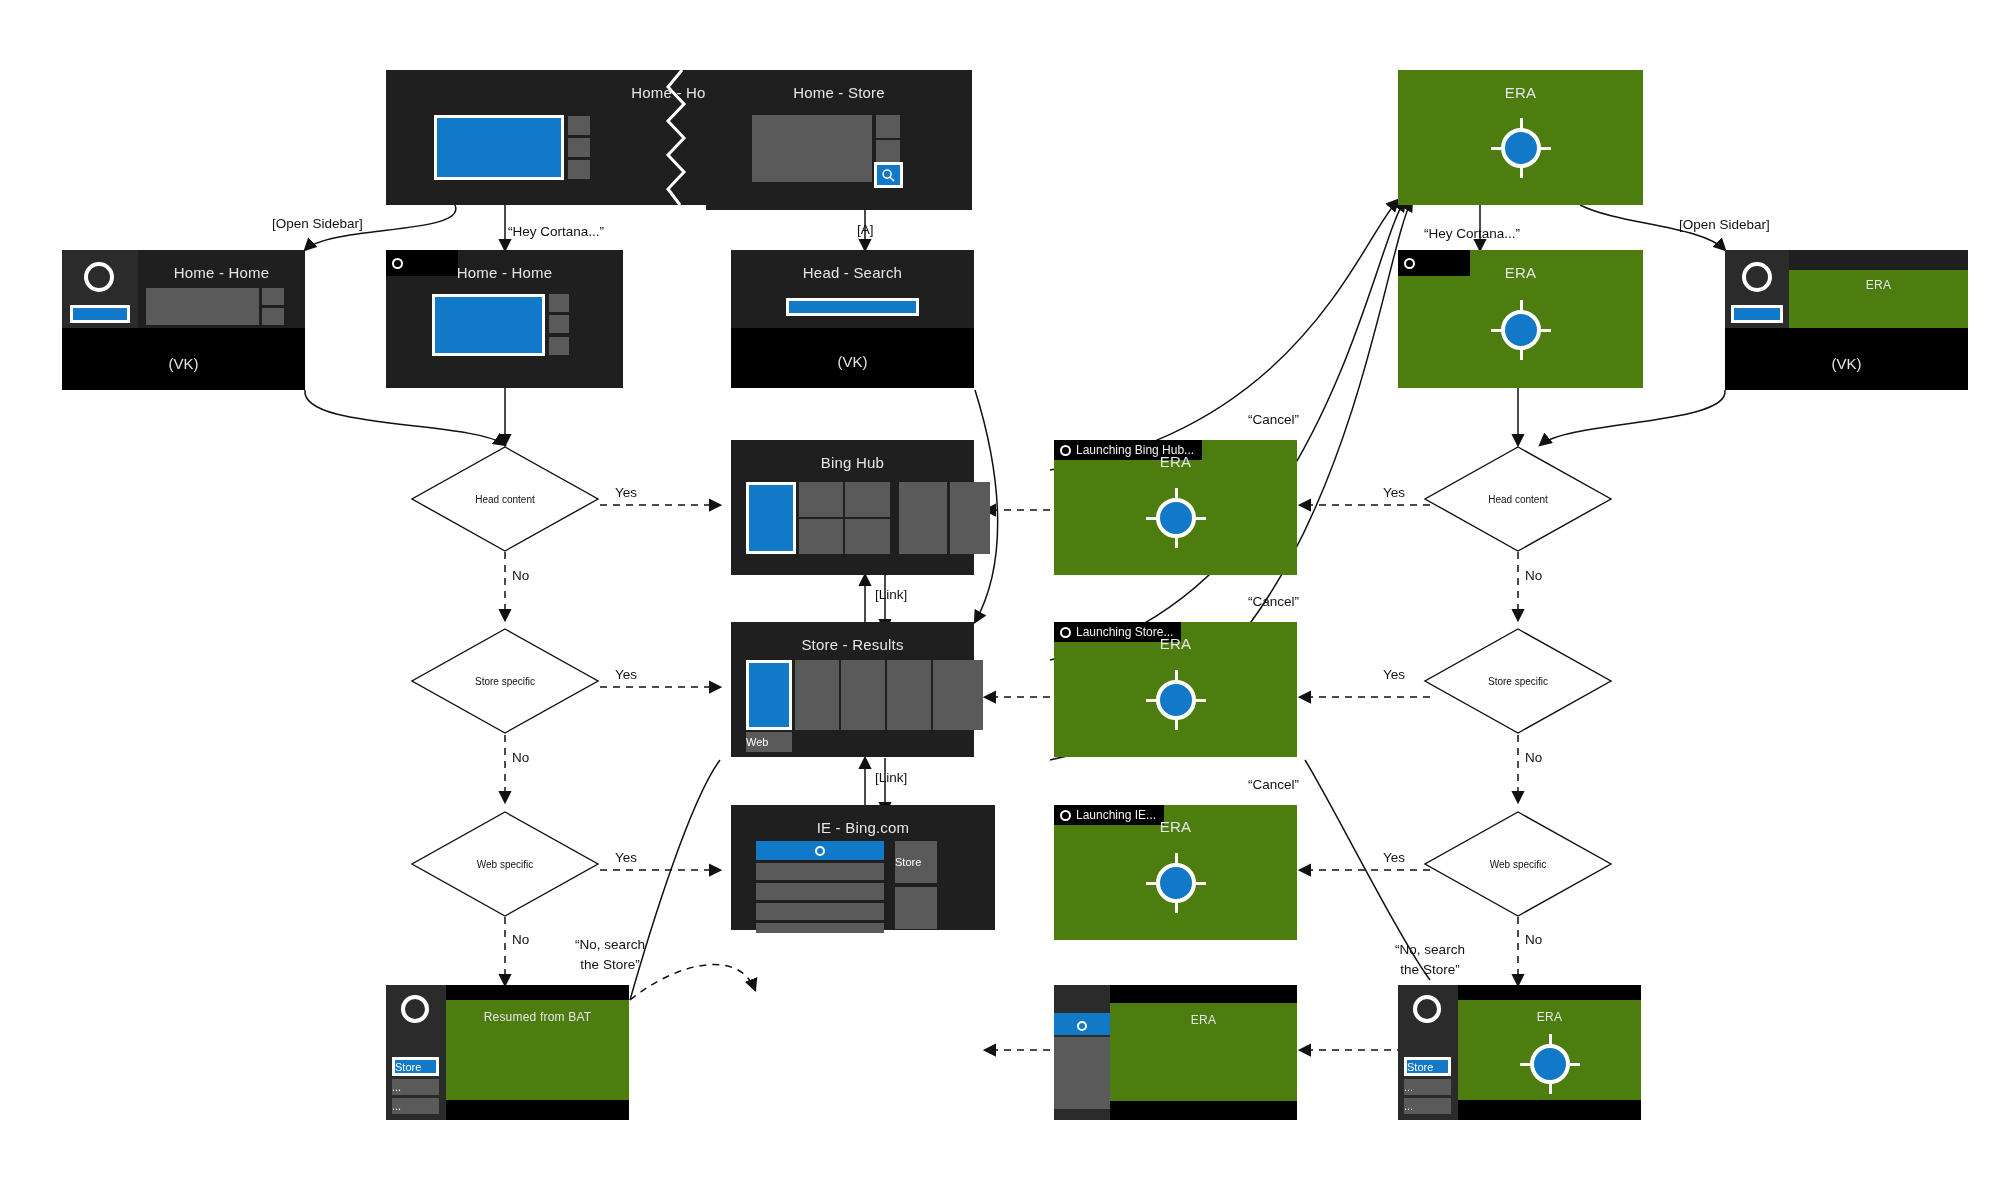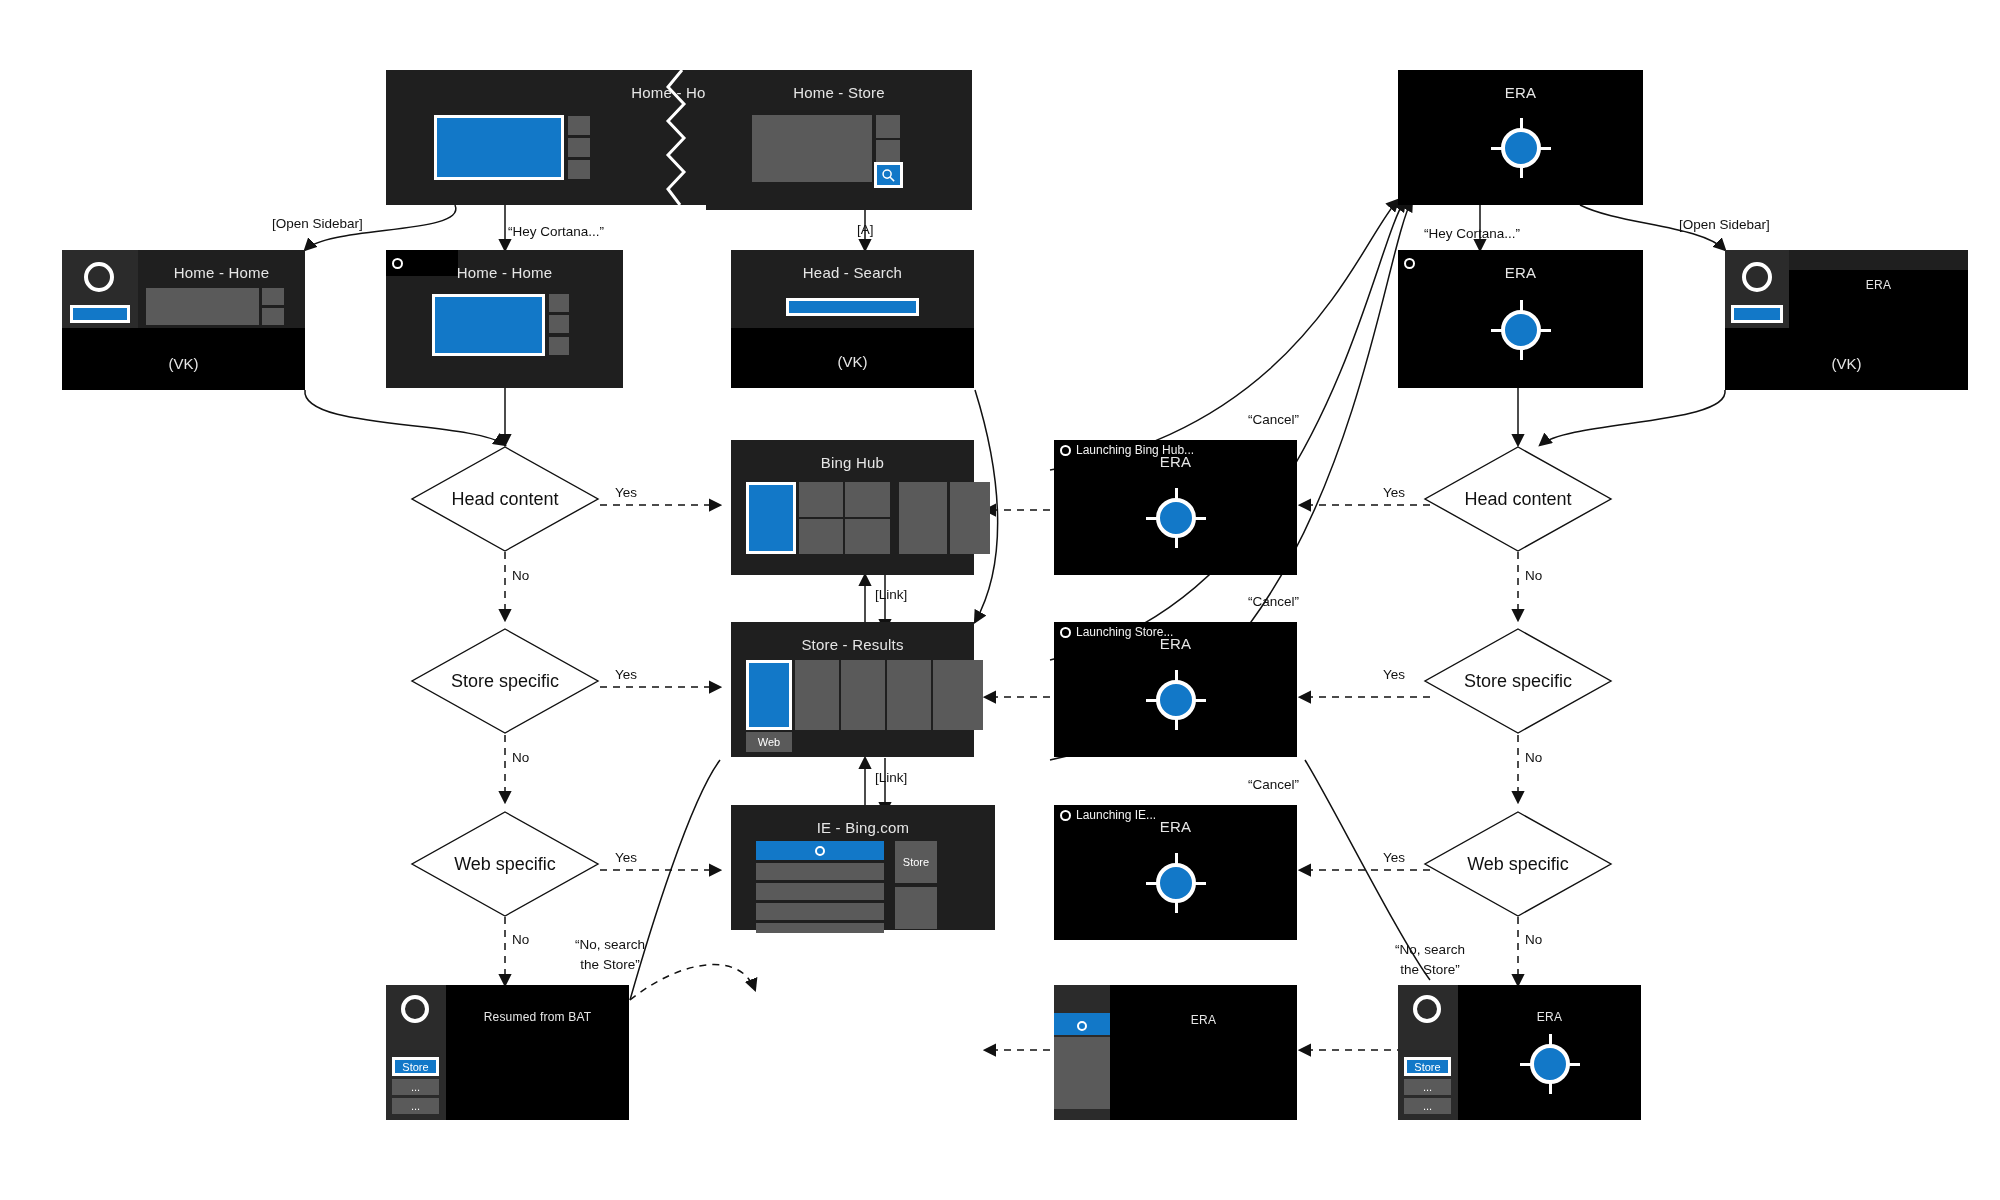--- a/index.html
+++ b/index.html
@@ -5,21 +5,21 @@
   html,body{margin:0;padding:0;background:#ffffff;}
   body{width:2000px;height:1200px;position:relative;overflow:hidden;
        font-family:"Liberation Sans","DejaVu Sans",sans-serif;color:#111;}
   #stage{position:absolute;left:0;top:0;width:2000px;height:1200px;}
   svg.edges{position:absolute;left:0;top:0;width:2000px;height:1200px;pointer-events:none;}
 
   
   .screen{position:absolute;background:#1f1f1f;box-sizing:border-box;}
   .screen .title{position:absolute;left:0;right:0;top:14px;text-align:center;
                  color:#e6e6e6;font-size:15px;letter-spacing:.2px;}
-  .screen.era-bg{background:#000000;}
+  .screen.era-bg{background:#4d7c0f;}
   .tile{position:absolute;background:#5a5a5a;}
   .tile.accent{background:#1278c8;border:3px solid #ffffff;box-sizing:border-box;}
   .tile.accent-noborder{background:#1278c8;}
   .band-black{position:absolute;left:0;right:0;background:#000;}
   .vk{position:absolute;left:0;right:0;text-align:center;color:#e6e6e6;font-size:15px;}
 
   
   .ring{position:absolute;border-radius:50%;border:4px solid #ffffff;box-sizing:border-box;}
   
   .era-target{position:absolute;}
@@ -34,31 +34,31 @@
   
   .launch-chip{position:absolute;background:#000;color:#f2f2f2;font-size:12px;
       padding:3px 8px 3px 6px;display:flex;align-items:center;gap:5px;white-space:nowrap;}
   .launch-chip .ring{position:relative;width:11px;height:11px;border-width:2px;flex:0 0 auto;}
 
   
   .rail{position:absolute;left:0;top:0;bottom:0;background:#2b2b2b;}
   .rail-item{position:absolute;background:#5a5a5a;}
   .rail-item.sel{background:#1278c8;border:3px solid #fff;box-sizing:border-box;}
   .rail-label{position:absolute;left:0;right:0;text-align:center;color:#e8e8e8;font-size:11px;line-height:1.15;}
-  .chip-txt{position:absolute;left:0;right:0;text-align:center;color:#fff;font-size:11px;top:50%;transform:translateY(-50%);}
+  .chip-txt{position:absolute;left:0;right:0;text-align:left;color:#fff;font-size:11px;top:50%;transform:translateY(-50%);}
 
   
   .searchbtn{position:absolute;background:#1278c8;border:3px solid #fff;box-sizing:border-box;
              display:flex;align-items:center;justify-content:center;}
   .searchbtn svg{display:block;}
 
   
   .diamond{position:absolute;}
   .diamond .dlabel{position:absolute;left:0;right:0;top:50%;transform:translateY(-50%);
-                   text-align:center;font-size:18px;color:#111;}
+                   text-align:center;font-size:10px;color:#111;}
 
   
   .lab{position:absolute;font-size:13.5px;color:#111;white-space:pre;line-height:1.45;}
   .lab.c{text-align:center;}
 </style>
 </head>
 <body>
 
 <div id="stage">
 

